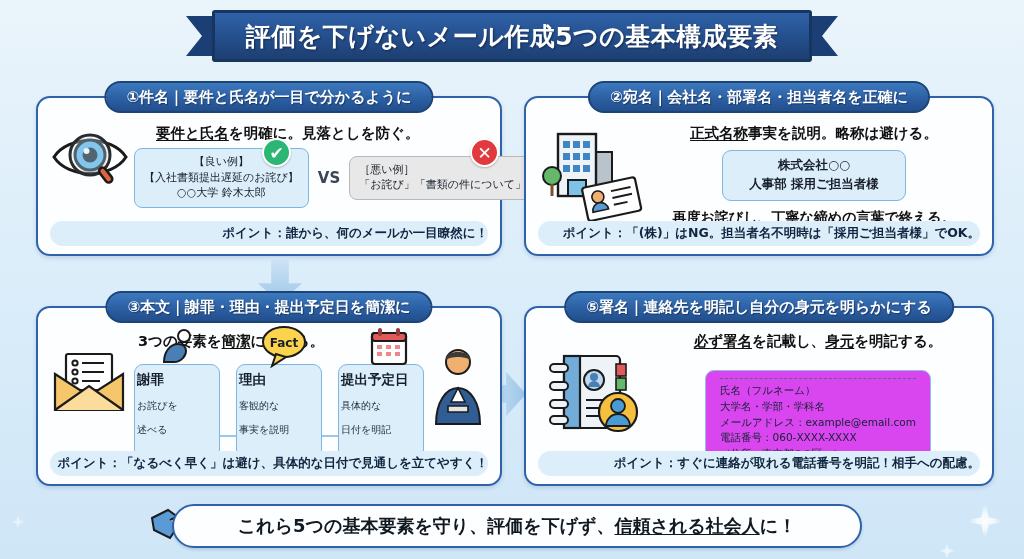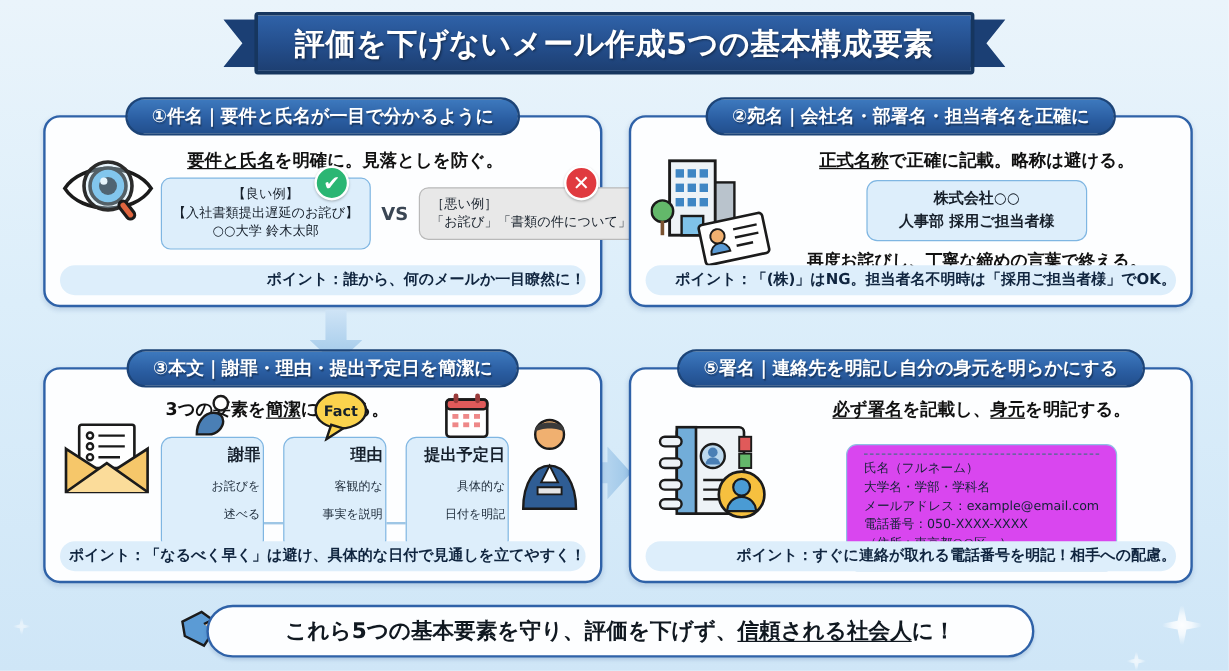--- a/index.html
+++ b/index.html
@@ -69,21 +69,21 @@
   .p2col { position:absolute; left:118px; right:8px; top:4px; text-align:center; }
   .addrbox { display:inline-block; margin-top:7px; background:#ddeefb; border:1.6px solid #7fb6e2;
     border-radius:9px; padding:5px 26px 6px; font-size:12.5px; font-weight:bold; line-height:1.5; color:#17202b; }
   .p2tail { margin-top:8px; font-size:14px; font-weight:bold; color:#111; white-space:nowrap; }
 
   
   .env { position:absolute; left:14px; top:22px; width:74px; height:62px; }
   .p3lead { position:absolute; left:100px; top:2px; }
   .steps { position:absolute; left:96px; top:34px; display:flex; align-items:flex-end; }
   .step { width:86px; background:#ddeefb; border:1.6px solid #7fb6e2; border-radius:9px;
-    padding:6px 2px 21px; text-align:right; }
+    padding:6px 2px 21px; text-align:left; }
   .step b { display:block; font-size:13.5px; font-weight:bold; color:#16202c; line-height:1.25; }
   .step em { display:block; font-style:normal; font-size:10px; color:#1d2b3a; line-height:1.35; margin-top:11px; }
   .link { width:16px; height:2px; background:#9ec6e5; margin-bottom:22px; }
   .stepicon { position:absolute; width:40px; height:40px; }
   .bow { position:absolute; right:10px; top:18px; width:64px; height:78px; }
 
   
   .book { position:absolute; left:22px; top:20px; width:92px; height:86px; }
   .p5col { position:absolute; left:128px; right:10px; top:2px; text-align:center; }
   .sigbox { display:inline-block; margin-top:19px; text-align:left; background:#d946ef;
@@ -186,21 +186,21 @@
         <path d="M48 82a8 8 0 0116 0z" fill="#5b9bd5" stroke="#1b1b1b" stroke-width="1.6"></path>
         <g stroke="#1b1b1b" stroke-width="2">
             <path d="M70 65h20"></path>
             <path d="M70 72h20"></path>
             <path d="M70 79h14"></path>
           </g>
       </g>
     </svg>
     <div class="p2col">
       <div class="lead">
-        <u>正式名称</u><span>で正確に記載。略称は避ける。</span>
+        <u>正式名称</u><span>事実を説明。略称は避ける。</span>
       </div>
       <div class="addrbox">
         <div>株式会社○○</div>
         <div>人事部 採用ご担当者様</div>
       </div>
       <div class="p2tail">再度お詫びし、丁寧な締めの言葉で終える。</div>
     </div>
   </div>
   <div class="point">
     <span>ポイント：「(株)」はNG。担当者名不明時は「採用ご担当者様」でOK。</span>
@@ -316,21 +316,21 @@
     </svg>
     <div class="p5col">
       <div class="lead">
         <u>必ず署名</u><span>を記載し、</span><u>身元</u><span>を明記する。</span>
       </div>
       <div class="sigbox">
         <div class="dash"></div>
         <p>氏名（フルネーム）</p>
         <p>大学名・学部・学科名</p>
         <p>メールアドレス：example@email.com</p>
-        <p>電話番号：050-XXXX-XXXX</p>
+        <p>電話番号：060-XXXX-XXXX</p>
         <p>（住所：東京都○○区…）</p>
         <div class="dash"></div>
       </div>
     </div>
   </div>
   <div class="point">
     <span>ポイント：すぐに連絡が取れる電話番号を明記！相手への配慮。</span>
   </div>
 </div>
 

